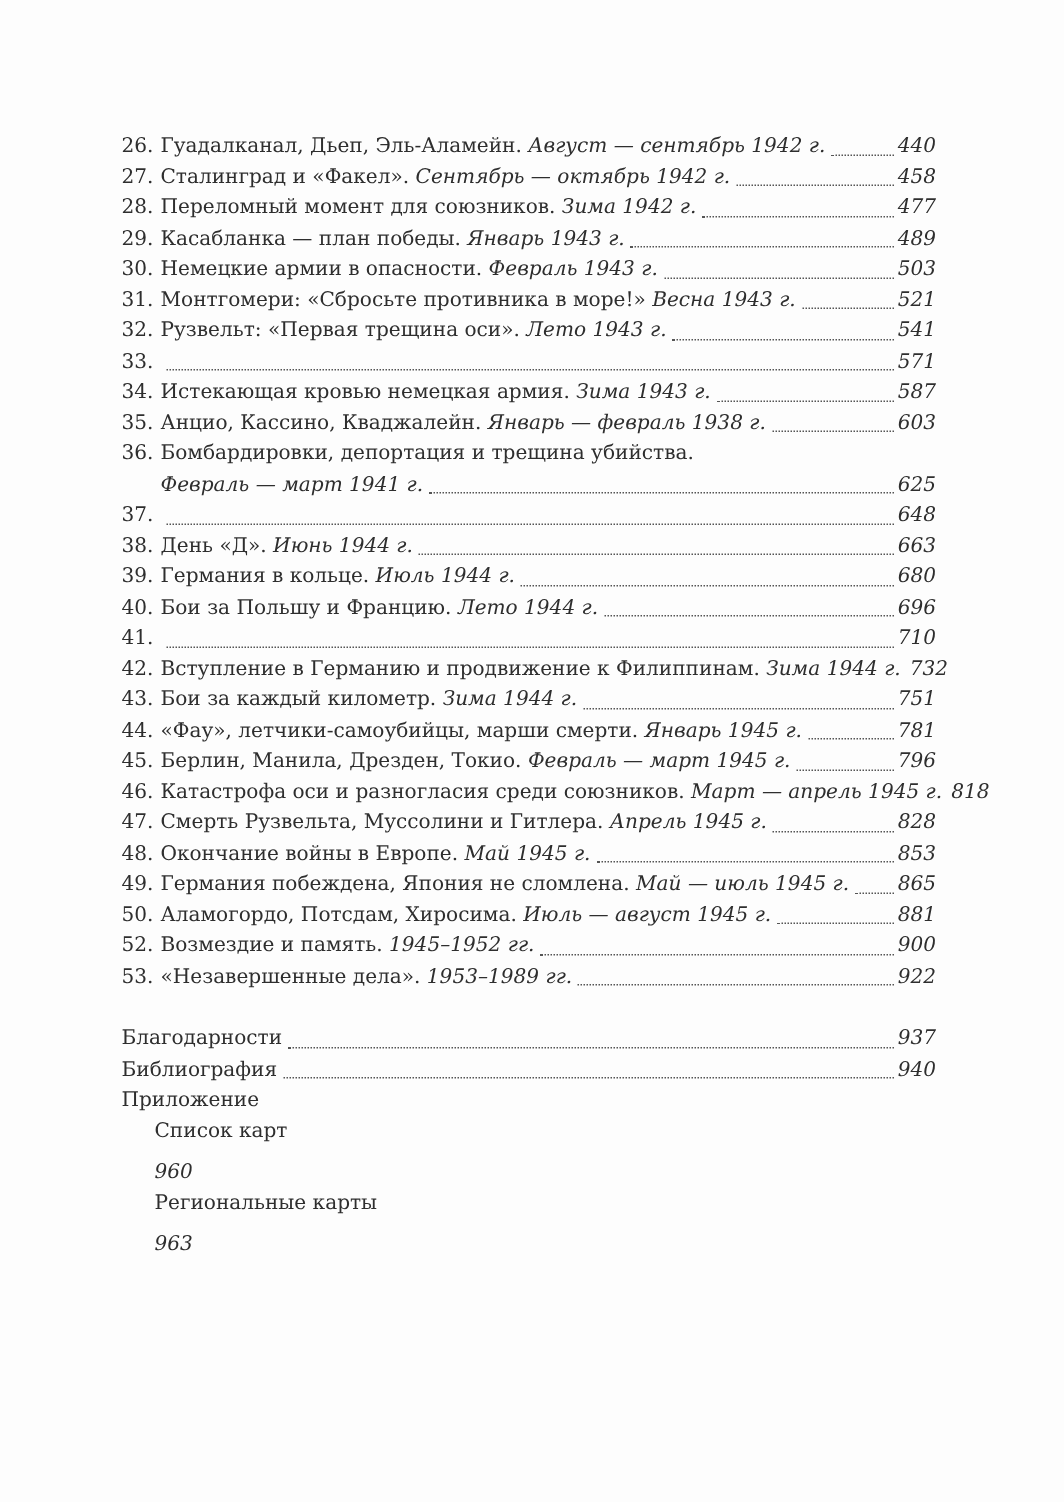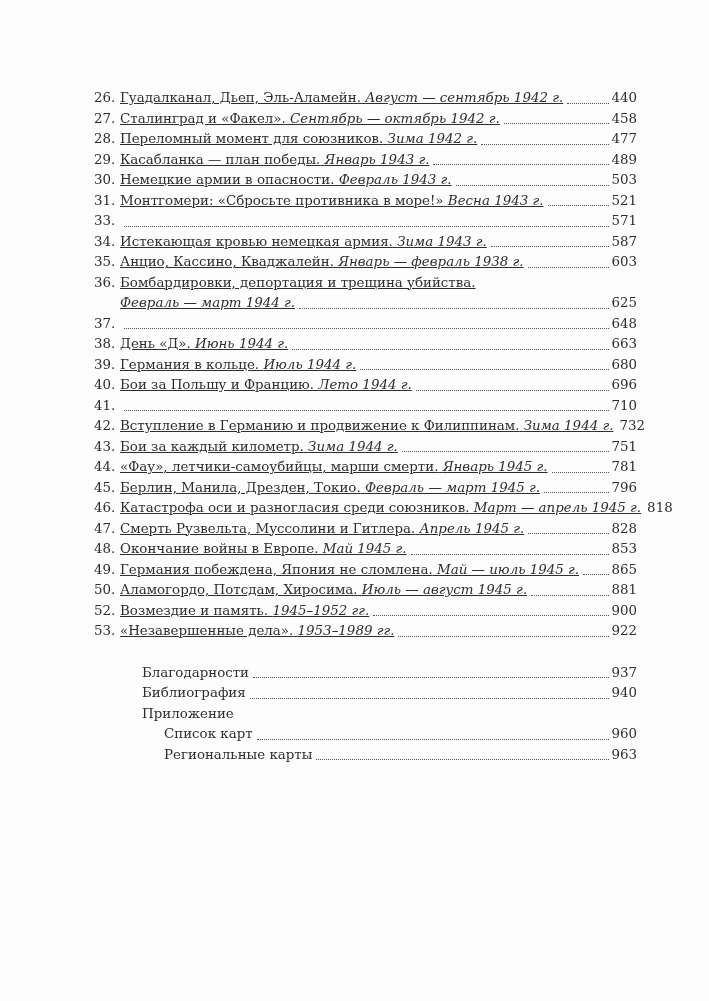--- a/index.html
+++ b/index.html
@@ -1,34 +1,34 @@
 <!DOCTYPE html>
 <html><head>
 <meta charset="utf-8">
 <style>
   html, body { margin:0; padding:0; }
   body {
     width:709px; height:1001px; background:#fdfdfd; overflow:hidden;
     font-family:"DejaVu Serif","Liberation Serif",serif; color:#2e2e2e;
   }
   .page { position:relative; width:709px; height:1001px; }
-  .toc { position:absolute; left:94px; top:88px; width:543px; font-size:13.4px; line-height:20.5px; }
+  .toc { position:absolute; left:81px; top:88px; width:543px; font-size:13.4px; line-height:20.5px; }
   .entry { display:flex; align-items:baseline; white-space:nowrap; }
   .entry .num { width:26px; flex:none; }
-  .entry .title { flex:none;text-decoration:underline; }
+  .entry .title { flex:none; }
   .entry .title i { font-style:italic; }
   .entry .dots {
     flex:1 1 auto; margin:0 2px 0 4px; height:1px; align-self:flex-end;
     margin-bottom:5px; border-bottom:1px dotted #555;
   }
-  .entry .page-no { flex:none; text-align:left; }
+  .entry .page-no { flex:none; text-align:left;font-style:italic; }
   .entry.cont { padding-left:26px; }
   .gap { height:21px; }
-  .back .indent { padding-left:22px; }
-  .entry .lbl { flex:none;margin-left:48px; }
+  .back .indent { padding-left:22px;flex-direction:column; }
+  .entry .lbl { flex:none; }
 </style>
 </head>
 <body>
 
 <div class="page">
   <div class="toc">
     <div id="chapters">
         <div class="entry">
           <span class="num">26.</span>
           <span class="title"><span>Гуадалканал, Дьеп, Эль-Аламейн.</span> <i>Август — сентябрь 1942 г.</i></span>
@@ -59,20 +59,26 @@
           <span class="dots"></span>
           <span class="page-no">503</span>
         </div>
         <div class="entry">
           <span class="num">31.</span>
           <span class="title"><span>Монтгомери: «Сбросьте противника в море!»</span> <i>Весна 1943 г.</i></span>
           <span class="dots"></span>
           <span class="page-no">521</span>
         </div>
         <div class="entry">
+          <span class="num">32.</span>
+          <span class="title"><span>Рузвельт: «Первая трещина оси».</span> <i>Лето 1943 г.</i></span>
+          <span class="dots"></span>
+          <span class="page-no">541</span>
+        </div>
+        <div class="entry">
           <span class="num">33.</span>
           <span class="dots"></span>
           <span class="page-no">571</span>
         </div>
         <div class="entry">
           <span class="num">34.</span>
           <span class="title"><span>Истекающая кровью немецкая армия.</span> <i>Зима 1943 г.</i></span>
           <span class="dots"></span>
           <span class="page-no">587</span>
         </div>
@@ -80,21 +86,21 @@
           <span class="num">35.</span>
           <span class="title"><span>Анцио, Кассино, Кваджалейн.</span> <i>Январь — февраль 1938 г.</i></span>
           <span class="dots"></span>
           <span class="page-no">603</span>
         </div>
         <div class="entry">
           <span class="num">36.</span>
           <span class="title"><span>Бомбардировки, депортация и трещина убийства.</span></span>
         </div>
         <div class="entry cont">
-          <span class="title"><i>Февраль — март 1944 г.</i></span>
+          <span class="title"><i>Февраль — март 1941 г.</i></span>
           <span class="dots"></span>
           <span class="page-no">625</span>
         </div>
         <div class="entry">
           <span class="num">37.</span>
           <span class="dots"></span>
           <span class="page-no">648</span>
         </div>
         <div class="entry">
           <span class="num">38.</span>

